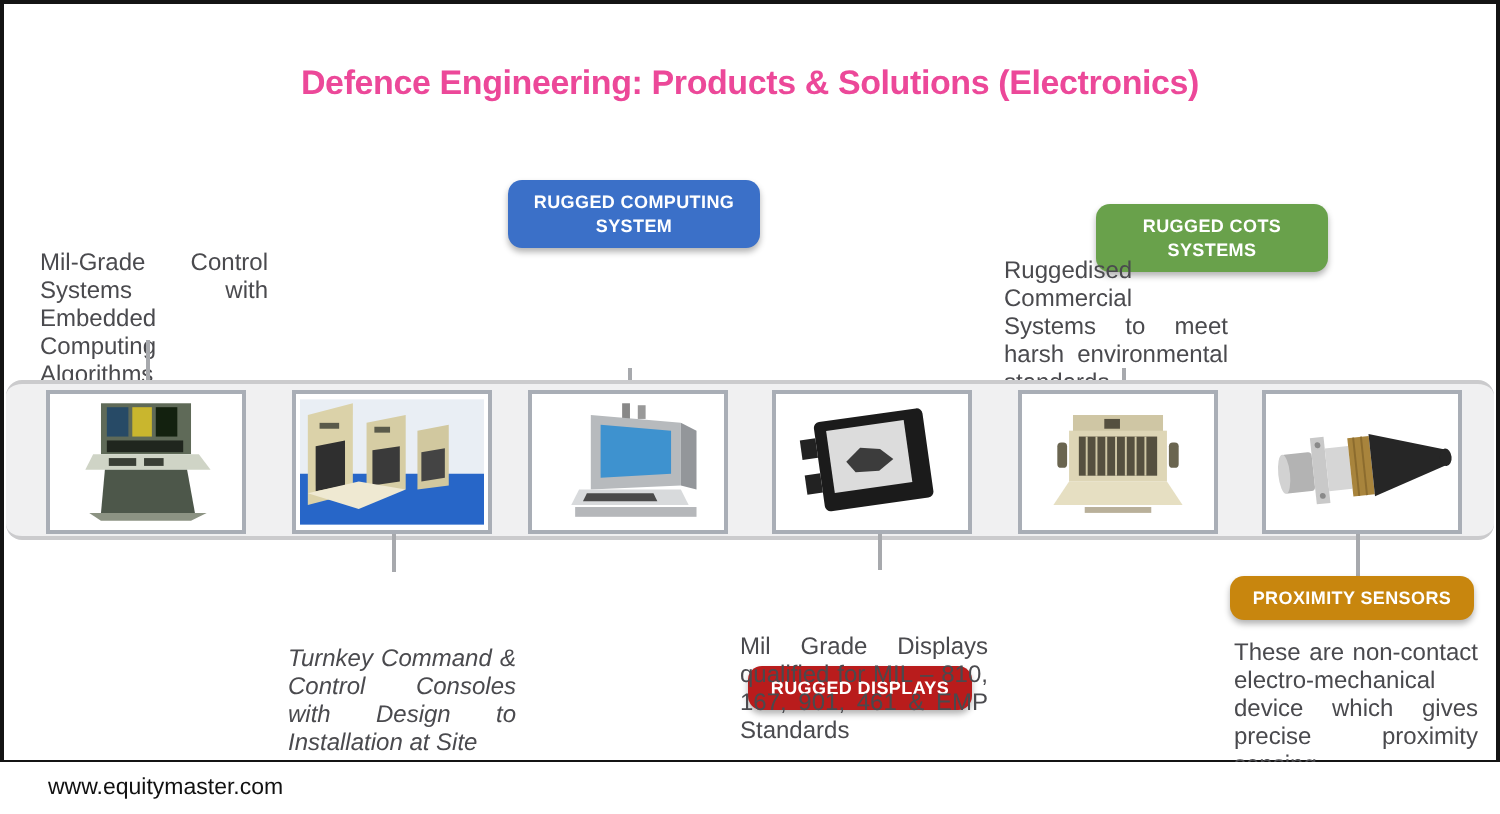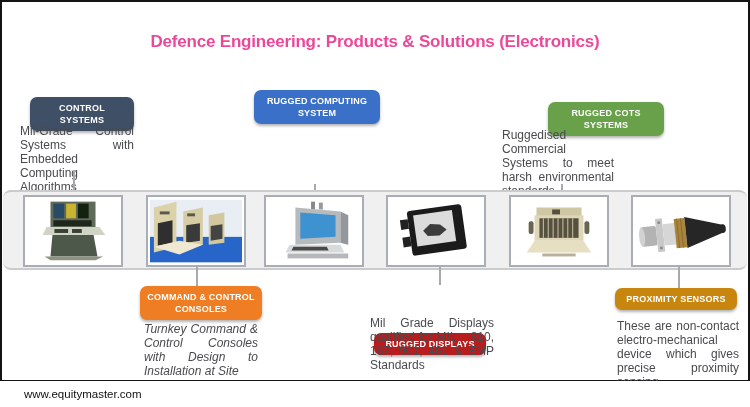--- a/index.html
+++ b/index.html
@@ -25,21 +25,20 @@
           display:flex;justify-content:space-between;align-items:center;
           padding:0 24px;box-sizing:border-box;font-size:11.5px;color:#111;}
 </style>
 </head>
 <body>
 
 <div class="frame">
 
   <div class="title">Defence Engineering: Products &amp; Solutions (Electronics)</div>
 
-  <div class="pill" style="left: 28px; top: 95px; width: 104px; background: rgb(62, 79, 102);">CONTROL SYSTEMS</div>
   <div class="desc" style="left:18px;top:122px;width:114px;">Mil-Grade Control Systems with Embedded Computing Algorithms</div>
 
   <div class="pill" style="left: 252px; top: 88px; width: 126px; background: rgb(59, 112, 200);">RUGGED COMPUTING SYSTEM</div>
 
   <div class="pill" style="left: 498px; top: 100px; width: 116px; background: rgb(105, 161, 75); margin-left: 48px;">RUGGED COTS SYSTEMS</div>
   <div class="desc" style="left:500px;top:126px;width:112px;">Ruggedised Commercial Systems to meet harsh environmental standards</div>
 
   <div class="vline" style="left:71px;top:168px;height:25px;"></div>
   <div class="vline" style="left:312px;top:182px;height:11px;"></div>
   <div class="vline" style="left:559px;top:182px;height:11px;"></div>
@@ -134,21 +133,20 @@
         <polygon points="52,18 90,30 90,38 52,50" fill="#262626"></polygon>
         <ellipse cx="90" cy="34" rx="3" ry="4.5" fill="#262626"></ellipse>
       </g>
     </svg>
   </div>
 
   <div class="vline" style="left:194px;top:265px;height:19px;"></div>
   <div class="vline" style="left:437px;top:265px;height:18px;"></div>
   <div class="vline" style="left:676px;top:265px;height:21px;"></div>
 
-  <div class="pill" style="left: 138px; top: 284px; width: 122px; background: rgb(239, 125, 35);">COMMAND &amp; CONTROL CONSOLES</div>
   <div class="desc" style="left:142px;top:320px;width:114px;font-style:italic;">Turnkey Command &amp; Control Consoles with Design to Installation at Site</div>
 
   <div class="pill" style="left: 372px; top: 283px; width: 112px; background: #b91c1c; margin-top: 48px;">RUGGED DISPLAYS</div>
   <div class="desc" style="left:368px;top:314px;width:124px;">Mil Grade Displays qualified for MIL – 810, 167, 901, 461 &amp; EMP Standards</div>
 
   <div class="pill" style="left: 613px; top: 286px; width: 122px; background: rgb(200, 134, 14);">PROXIMITY SENSORS</div>
   <div class="desc" style="left:615px;top:317px;width:122px;">These are non-contact electro-mechanical device which gives precise proximity sensing</div>
 
 </div>
 

